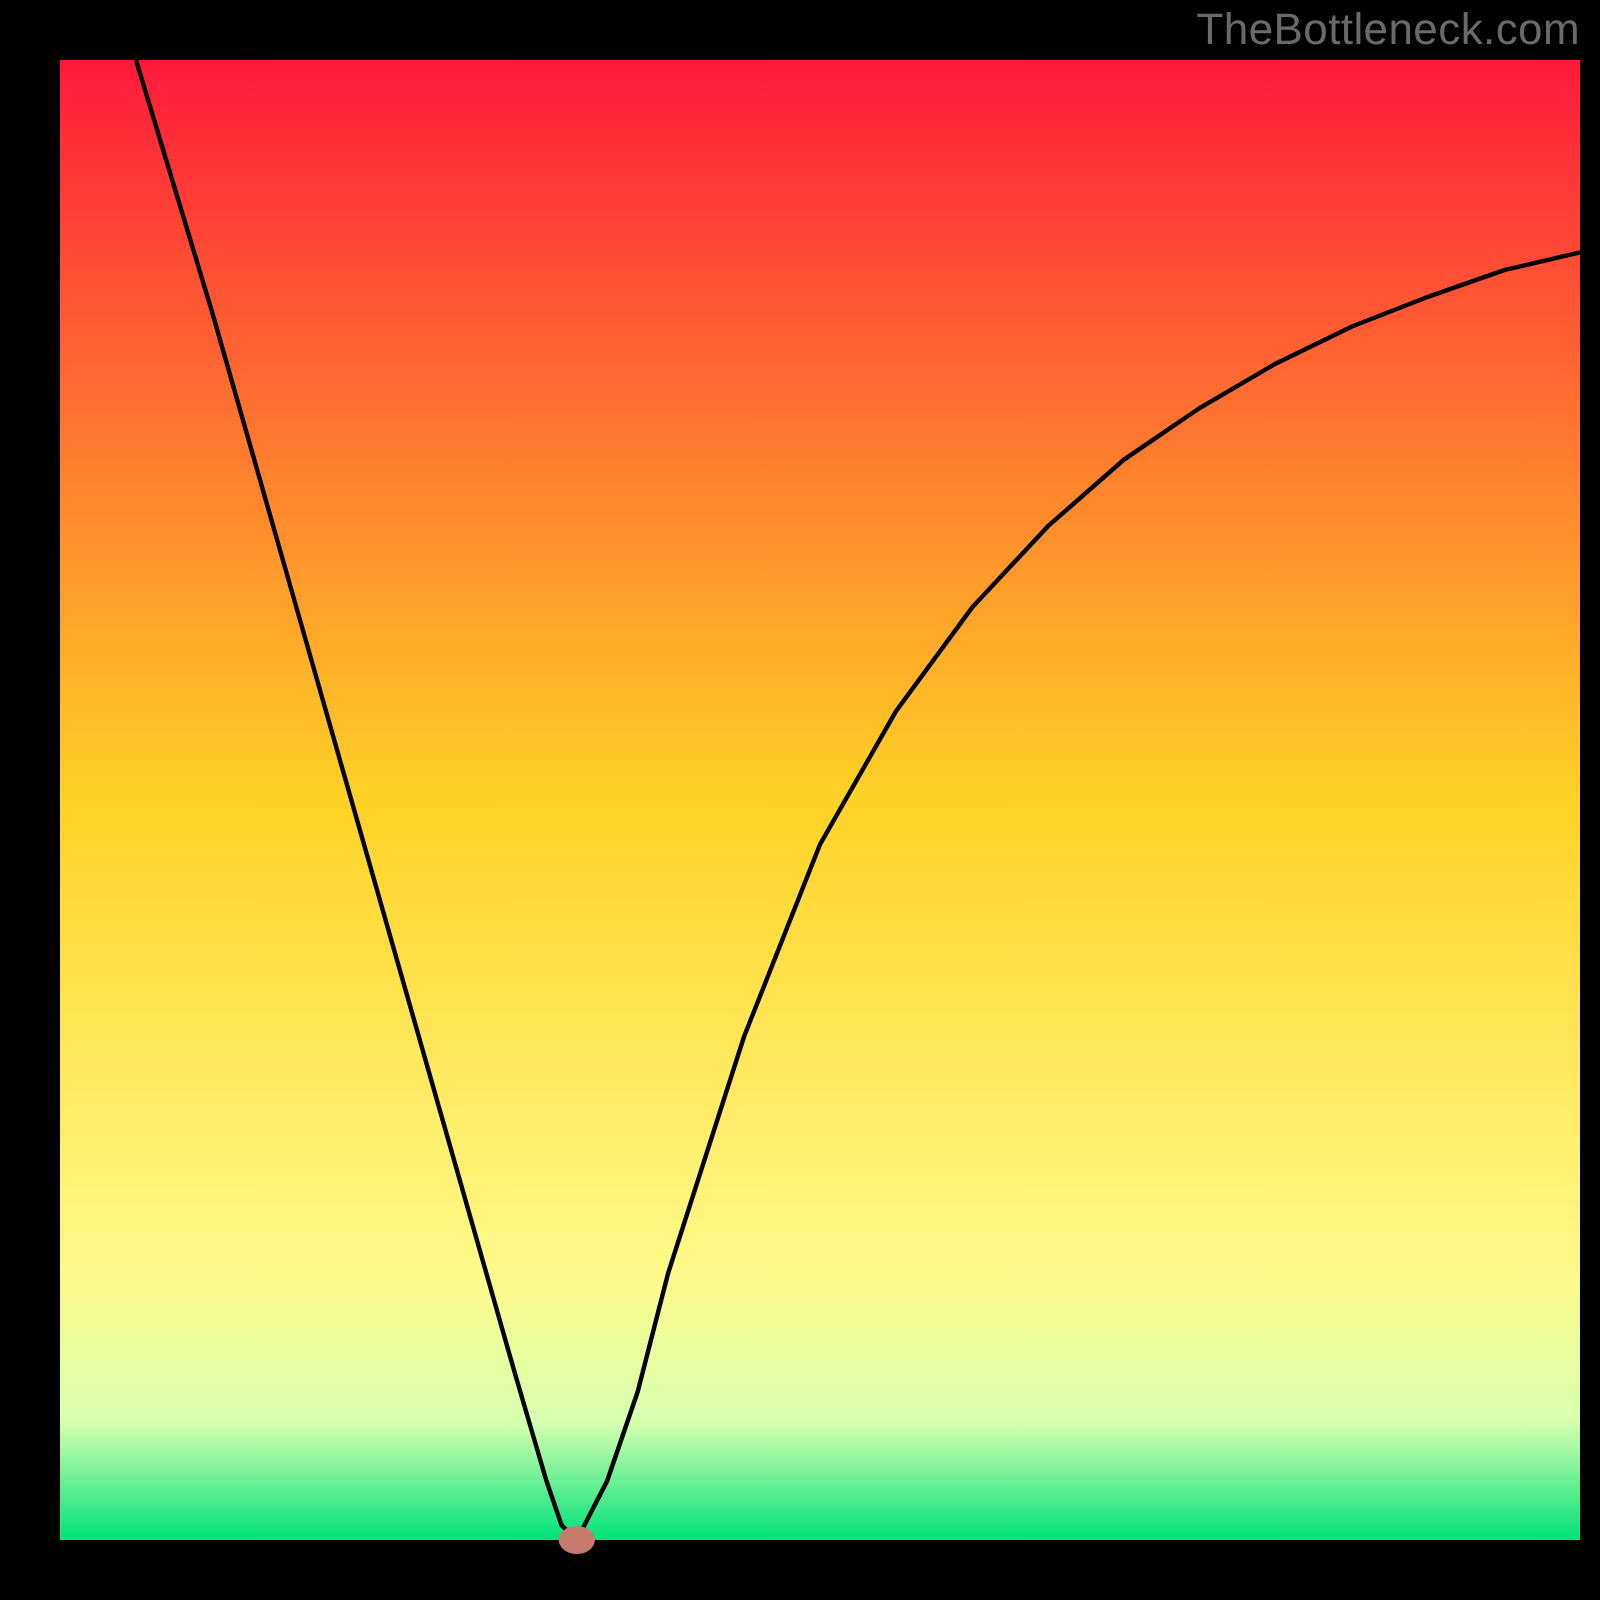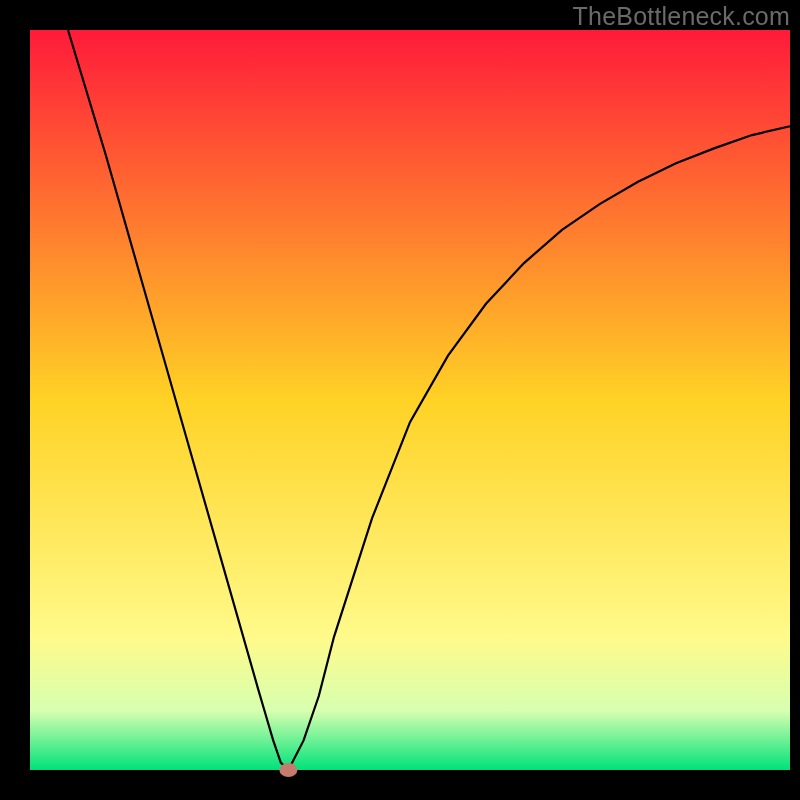--- a/index.html
+++ b/index.html
@@ -15,21 +15,21 @@
     position: relative;
     width: 800px;
     height: 800px;
     background: #000;
   }
   .watermark {
     position: absolute;
     top: 2px;
     right: 10px;
     color: #6a6a6a;
-    font-size: 25px;
+    font-size: 22px;
     font-weight: 500;
     letter-spacing: 0.2px;
     user-select: none;
   }
   svg {
     position: absolute;
     inset: 0;
   }
 </style>
 </head>

